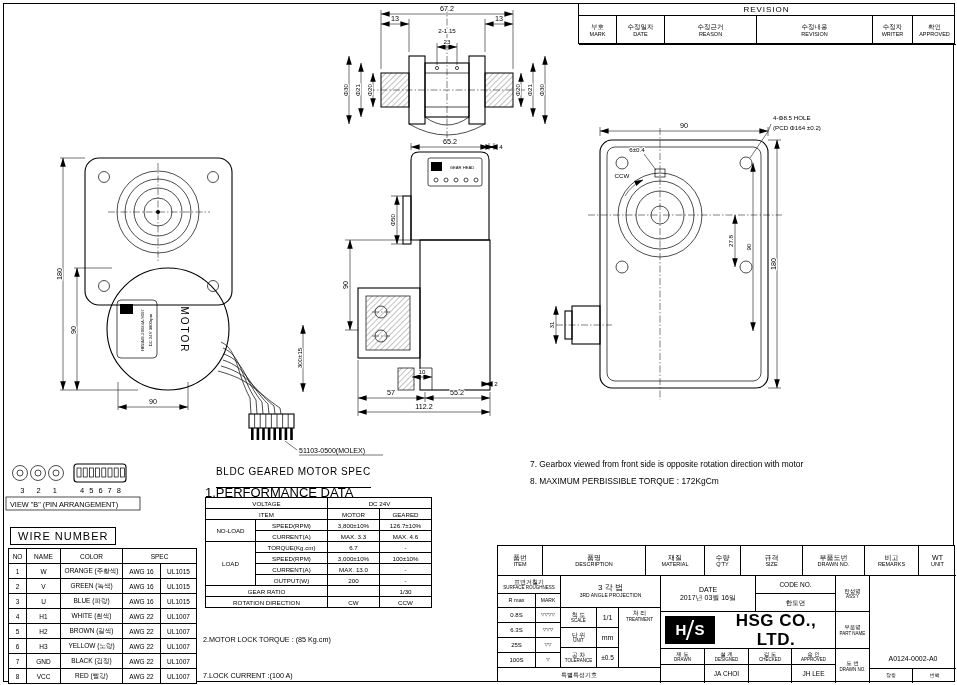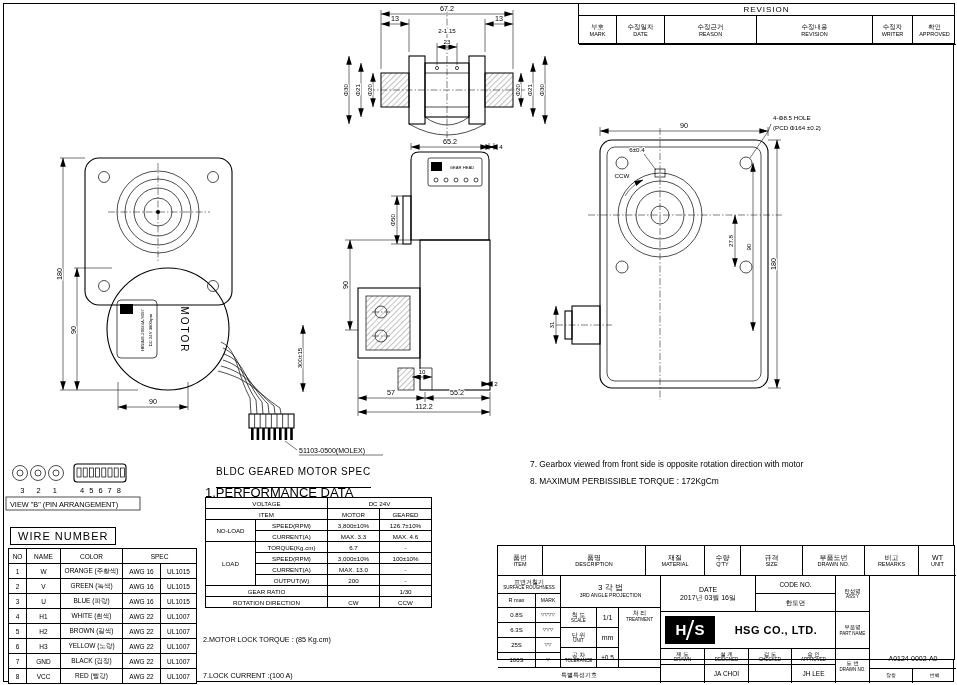--- a/index.html
+++ b/index.html
@@ -24,26 +24,26 @@
   
   .c{position:absolute;display:flex;flex-direction:column;align-items:center;justify-content:center;
      border-right:1px solid #000;border-bottom:1px solid #000;text-align:center;line-height:1.12;overflow:hidden}
   .nr{border-right:none}.nb{border-bottom:none}
   .f4{font-size:4.5px}.f5{font-size:5px}.f55{font-size:5.5px}.f6{font-size:6px}.f65{font-size:6.5px}
   .f7{font-size:7px}.f75{font-size:7.5px}.f8{font-size:8px}
   .rev,.tb{position:absolute;border:1px solid #000;background:#fff}
   .rev{left:578px;top:3px;width:377px;height:41px}
   .rev-title{position:absolute;left:0;top:0;width:100%;height:12px;border-bottom:1px solid #000;
      display:flex;align-items:center;justify-content:center;font-size:8px;letter-spacing:1px}
-  .tb{left:497px;top:545px;width:458px;height:115px}
+  .tb{left:497px;top:545px;width:458px;height:137px}
   .logo{position:absolute;left:4px;top:4px;width:50px;height:28px;background:#000;color:#fff;display:flex;
      align-items:center;justify-content:center;font-weight:bold;font-size:15px;gap:3px}
   .logo-bar{width:2px;height:20px;background:#fff;transform:skewX(-18deg)}
   .company{position:absolute;left:56px;top:0;width:118px;height:100%;display:flex;align-items:center;
-     justify-content:center;font-weight:bold;font-size:11px;letter-spacing:0.5px}
+     justify-content:center;font-weight:bold;font-size:17px;letter-spacing:0.5px}
   table.dtbl{border-collapse:collapse;position:absolute;background:#fff}
   .dtbl td{border:1px solid #000;text-align:center;padding:0 1px;font-weight:normal}
   .wire-tbl{left:8px;top:548px}
   .wire-tbl td{font-size:6.5px;height:15px}
   .perf-tbl{left:205px;top:497px}
   .perf-tbl td{font-size:6.2px;height:11px}
   .wire-title{position:absolute;left:10px;top:527px;border:1px solid #000;padding:2px 7px;font-size:11px;letter-spacing:1px}
   .spec-title{position:absolute;left:216px;top:466px;font-size:10px;letter-spacing:0.6px;border-bottom:1.2px solid #000;padding-bottom:10px}
   .perf-label{position:absolute;left:205px;top:485px;font-size:13px}
   .spec-notes{position:absolute;left:203px;top:610px;font-size:7.2px;line-height:12px;white-space:pre}

